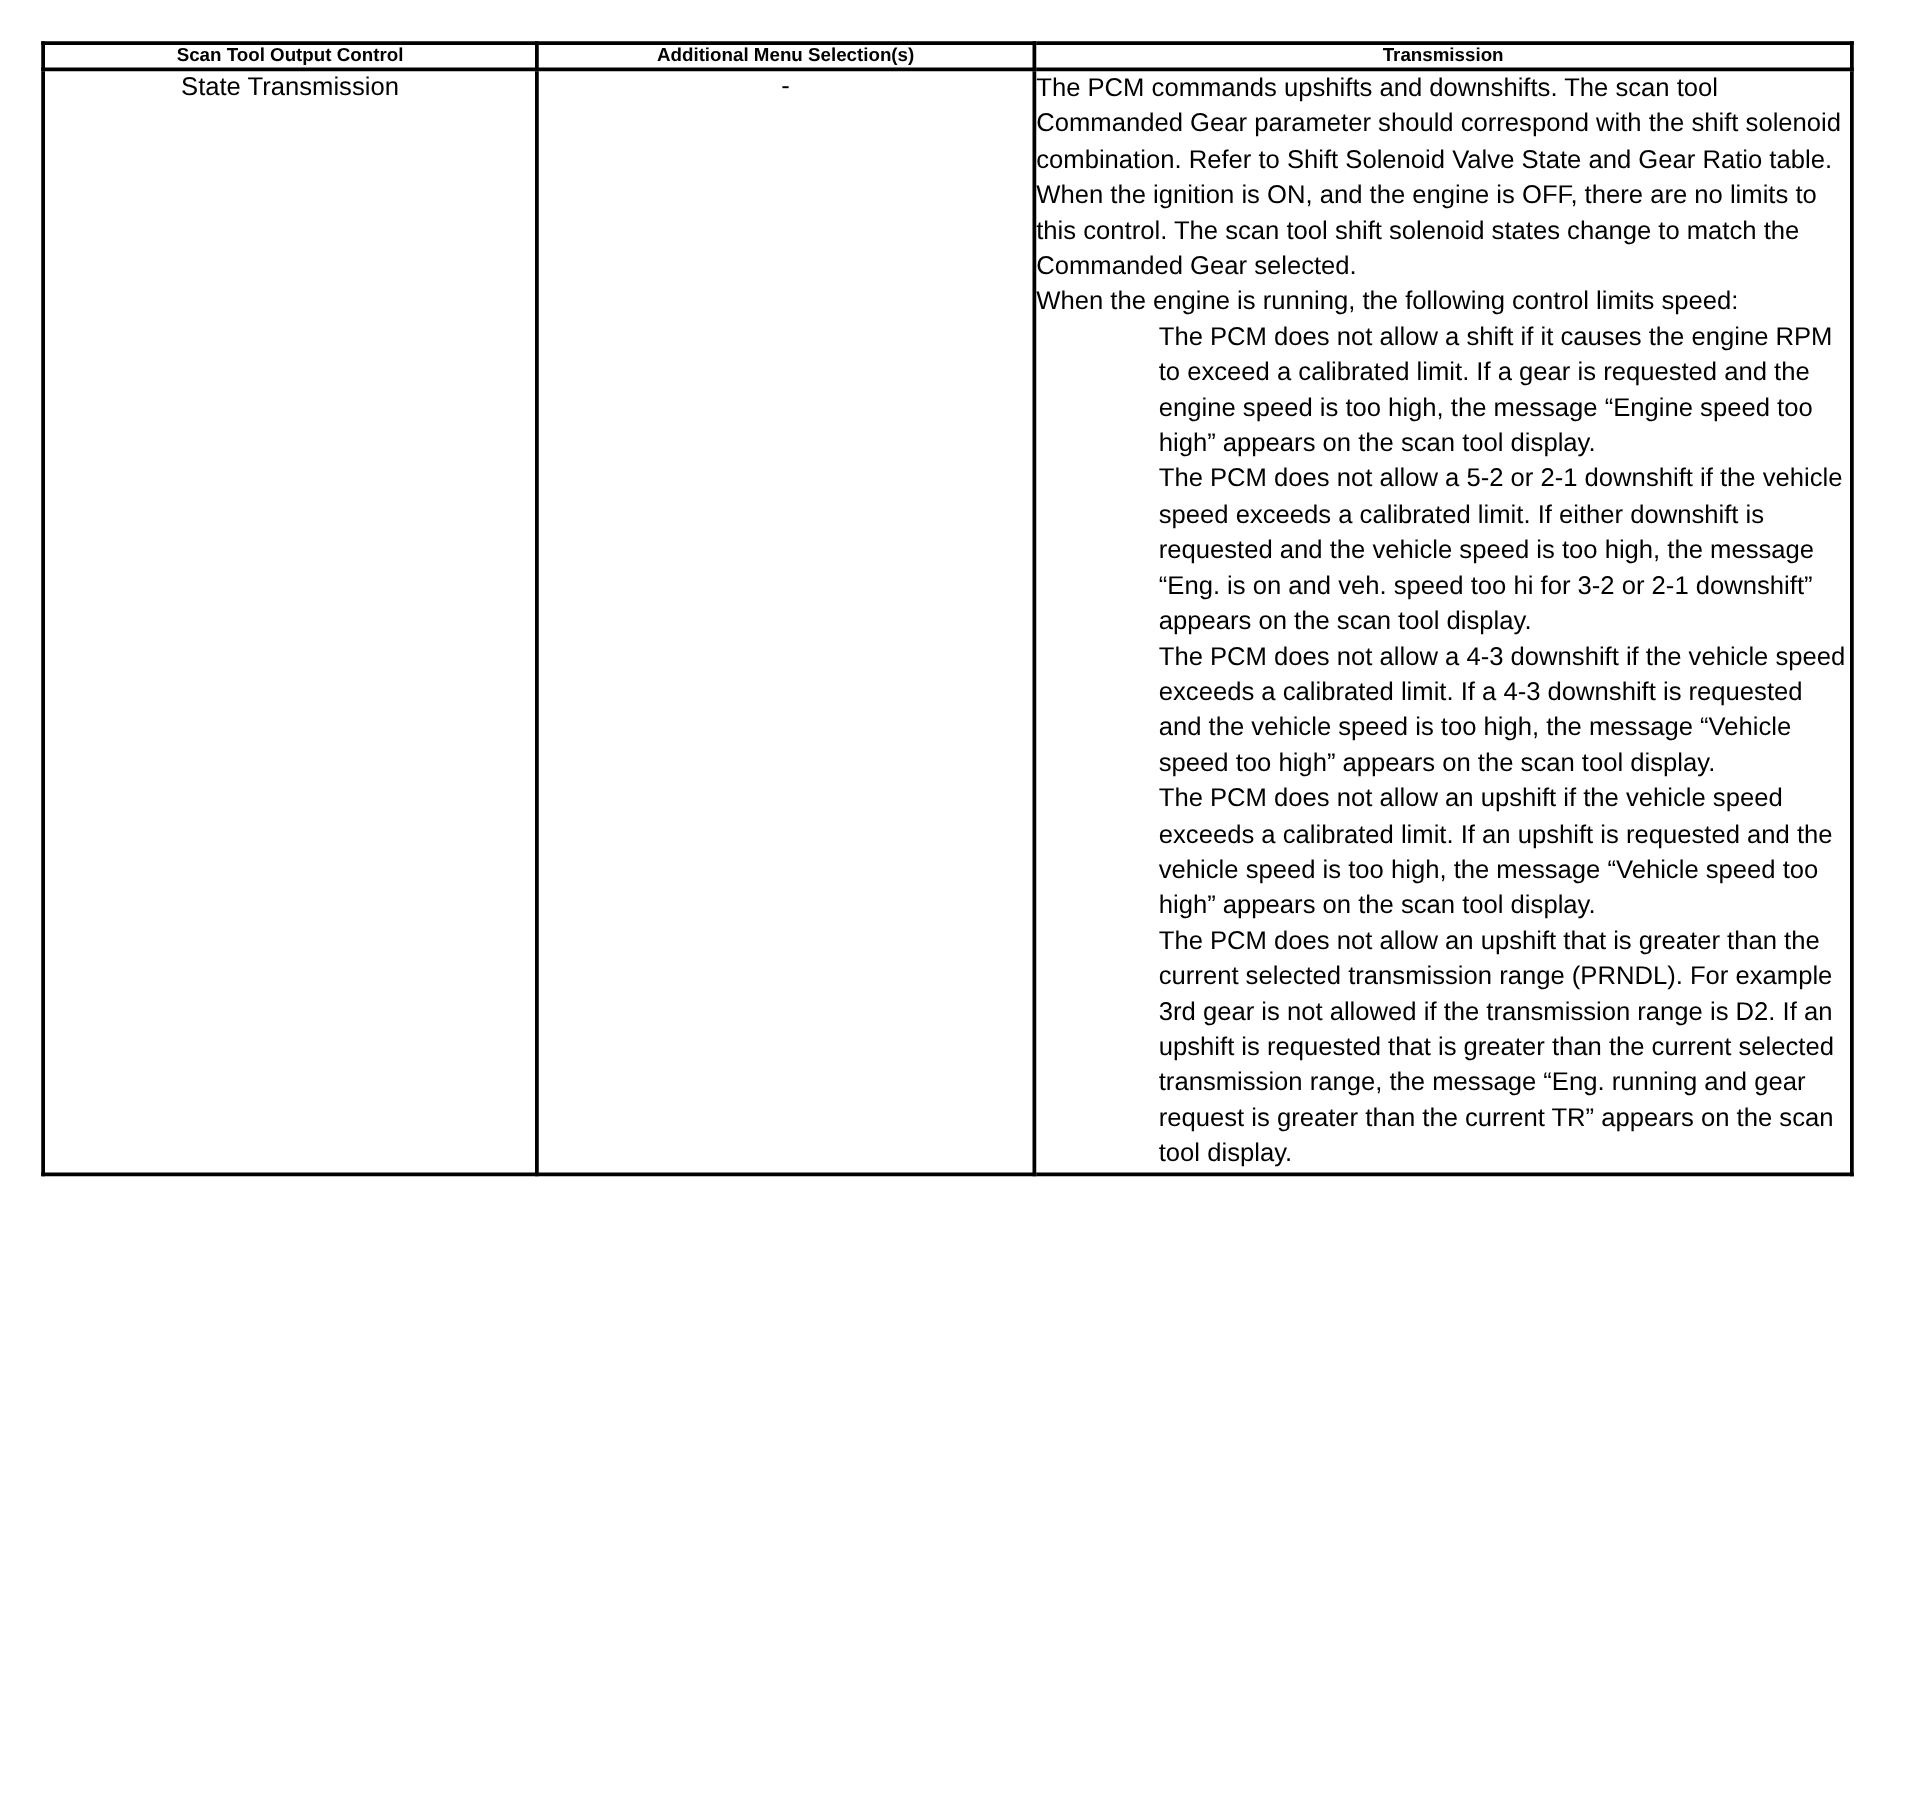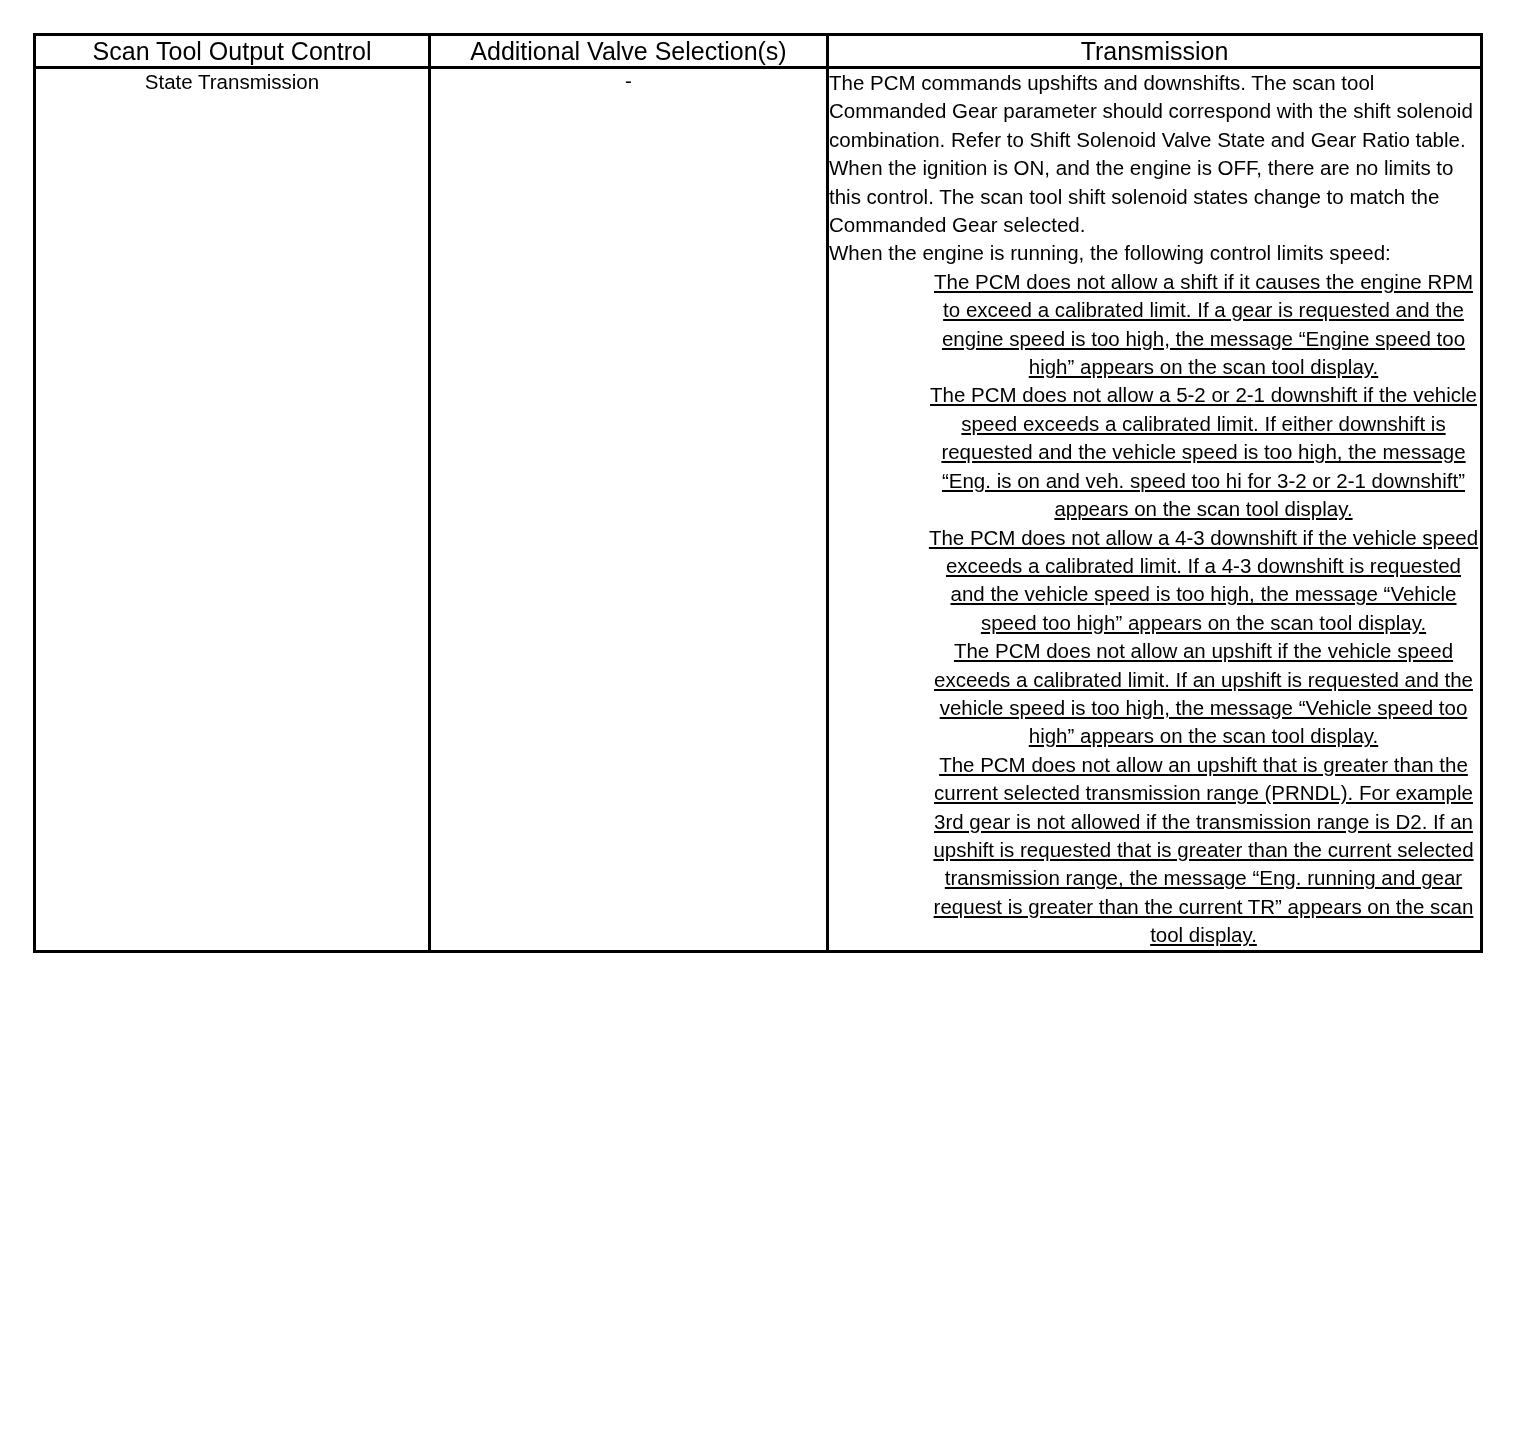--- a/index.html
+++ b/index.html
@@ -28,22 +28,22 @@
     border-collapse: collapse;
     table-layout: fixed;
   }
   table.spec-table th,
   table.spec-table td {
     border: 3px solid #000000;
     vertical-align: top;
     padding: 0;
   }
   thead th {
-    font-size: 25px;
-    font-weight: normal;
+    font-size: 15px;
+    font-weight: bold;
     text-align: center;
     padding: 8px 4px 9px 4px;
     line-height: 1.2;
   }
   col.c1 { width: 395px; }
   col.c2 { width: 398px; }
   col.c3 { width: 654px; }
 
   td.cell-control {
     text-align: center;
@@ -64,43 +64,42 @@
     line-height: 28.4px;
   }
   .desc-para {
     margin: 0;
     padding: 0;
     text-align: left;
   }
   .desc-sub {
     margin: 0;
     padding: 0 0 0 98px;
-    text-align: center;
-    text-decoration: underline;
+    text-align: left;
   }
   .desc-body {
     position: relative;
     padding-left: 0;
     border-radius: 16px;
   }
 </style>
 </head>
 <body>
 
 <div class="page">
   <table class="spec-table">
     <colgroup>
       <col class="c1">
       <col class="c2">
       <col class="c3">
     </colgroup>
     <thead>
       <tr>
         <th>Scan Tool Output Control</th>
-        <th>Additional Valve Selection(s)</th>
+        <th>Additional Menu Selection(s)</th>
         <th>Transmission</th>
       </tr>
     </thead>
     <tbody>
       <tr>
         <td class="cell-control">State Transmission</td>
         <td class="cell-menu">-</td>
         <td class="cell-desc">
           <div class="desc-block desc-body">
             <p class="desc-para">The PCM commands upshifts and downshifts. The scan tool Commanded Gear parameter should correspond with the shift solenoid combination. Refer to Shift Solenoid Valve State and Gear Ratio table.</p>

